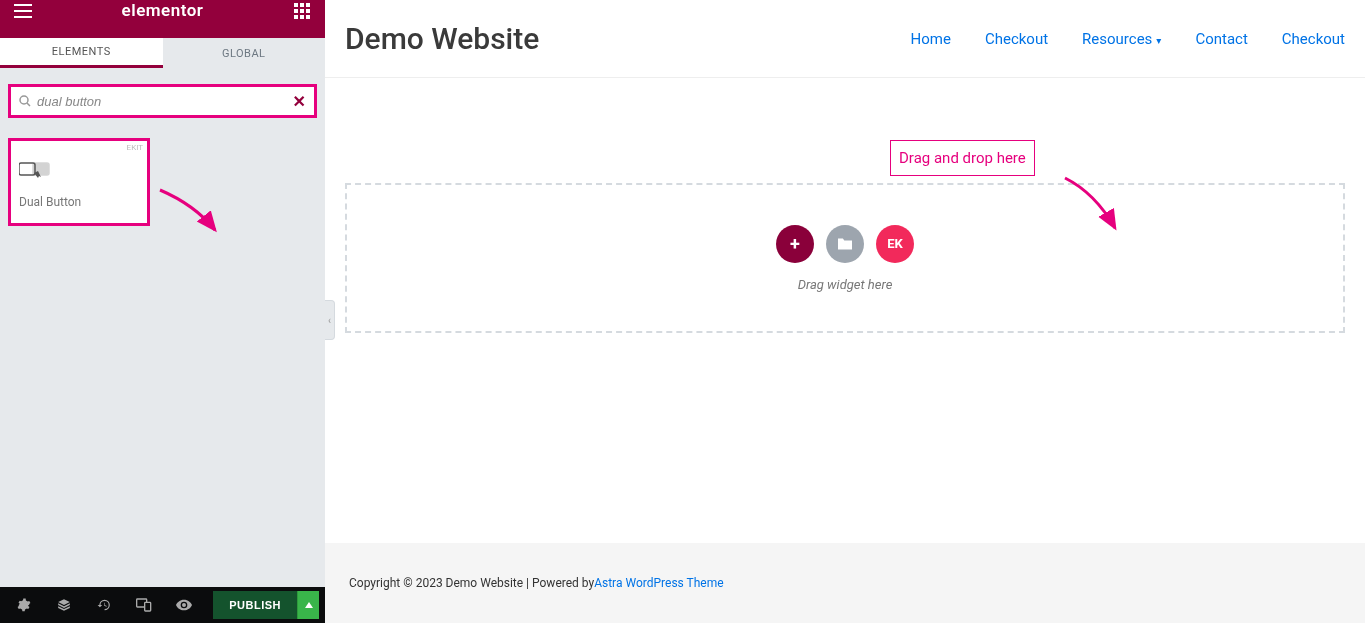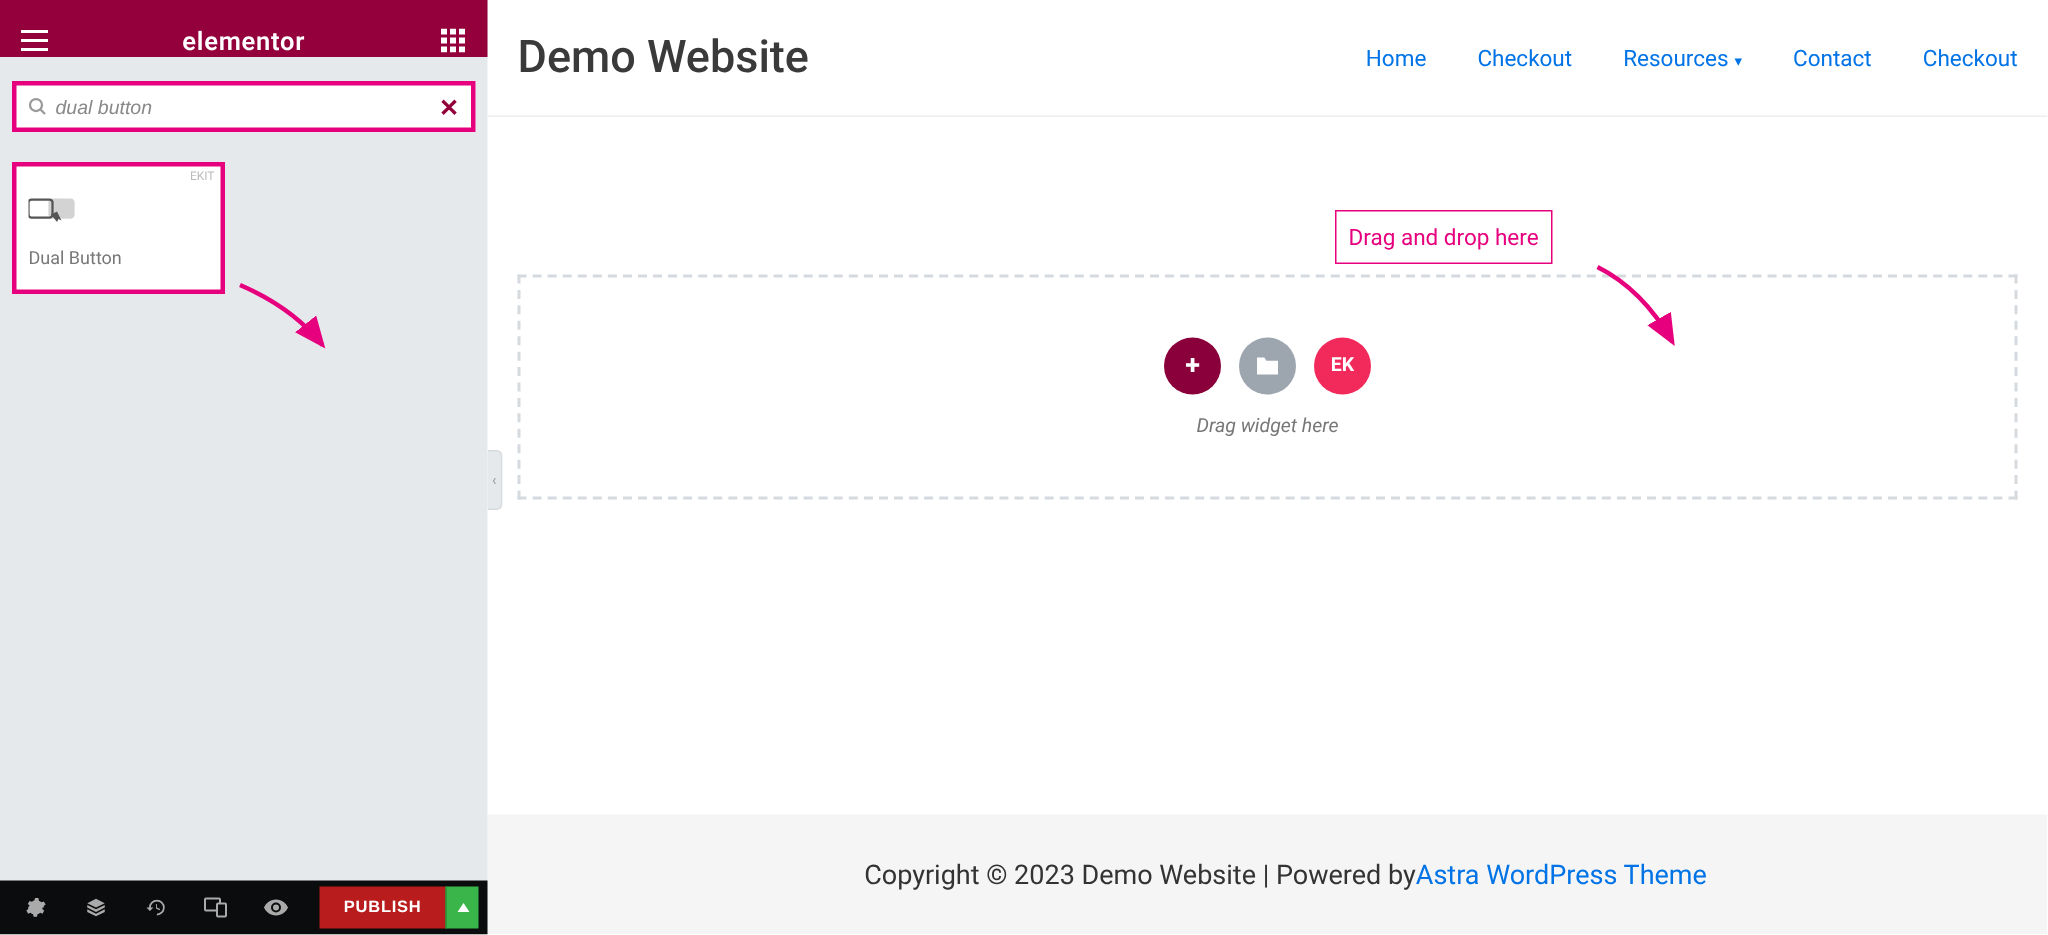--- a/index.html
+++ b/index.html
@@ -19,21 +19,21 @@
     height: 100%;
     background: #e6e9ec;
     display: flex;
     flex-direction: column;
     position: relative;
   }
   .panel-header {
     height: 38px;
     background: #93003c;
     display: flex;
-    align-items: flex-end;
+    align-items: flex-start;
     justify-content: space-between;
     padding: 0 12px;
     color: #fff;
   }
   .panel-header .hamburger,
   .panel-header .apps {
     width: 22px; height: 22px;
     display: flex; align-items: center; justify-content: center;
     cursor: pointer;
   }
@@ -132,21 +132,21 @@
     color: #aaa;
     cursor: pointer;
     font-size: 13px;
   }
   .publish-group {
     margin-left: auto;
     display: flex;
     height: 28px;
   }
   .publish-btn {
-    background: #b91c1c;
+    background: #14532d;
     color: #fff;
     font-size: 11px;
     font-weight: 600;
     letter-spacing: 0.5px;
     border: none;
     padding: 0 16px;
     cursor: pointer;
   }
   .publish-caret {
     background: #39b54a;
@@ -251,22 +251,21 @@
   .circle-add    { background: #8a003a; }
   .circle-folder { background: #9da5ae; }
   .circle-pink   { background: #f2295b; font-size: 13px; font-weight: 700; }
   .drop-hint { font-size: 13px; color: #777; font-style: italic; }
 
   .site-footer {
     height: 80px;
     background: #f5f5f5;
     display: flex;
     align-items: center;
-    justify-content: center;
-    font-size: 18px;
+    font-size: 12px;
     color: #333;
     padding-left: 24px;
   }
   .site-footer a { color: #0073e6; text-decoration: none; }
 </style>
 </head>
 <body>
 
 <div class="panel">
   <div class="panel-header">
@@ -284,20 +283,24 @@
         <rect x="0" y="6" width="4" height="4" fill="#fff"></rect>
           <rect x="6" y="6" width="4" height="4" fill="#fff"></rect>
           <rect x="12" y="6" width="4" height="4" fill="#fff"></rect>
         <rect x="0" y="12" width="4" height="4" fill="#fff"></rect>
           <rect x="6" y="12" width="4" height="4" fill="#fff"></rect>
           <rect x="12" y="12" width="4" height="4" fill="#fff"></rect>
       </svg>
     </div>
   </div>
 
+  <div class="tabs">
+    <div class="tab active">ELEMENTS</div>
+    <div class="tab">GLOBAL</div>
+  </div>
 
   <div class="panel-body">
     <div class="search-wrap">
       <span class="search-icon">
         <svg width="12" height="12" viewBox="0 0 12 12">
             <circle cx="5" cy="5" r="4" fill="none" stroke="#999" stroke-width="1.5"></circle>
             <line x1="8" y1="8" x2="11" y2="11" stroke="#999" stroke-width="1.5"></line>
           </svg>
       </span>
       <input type="text" value="dual button" style="">

